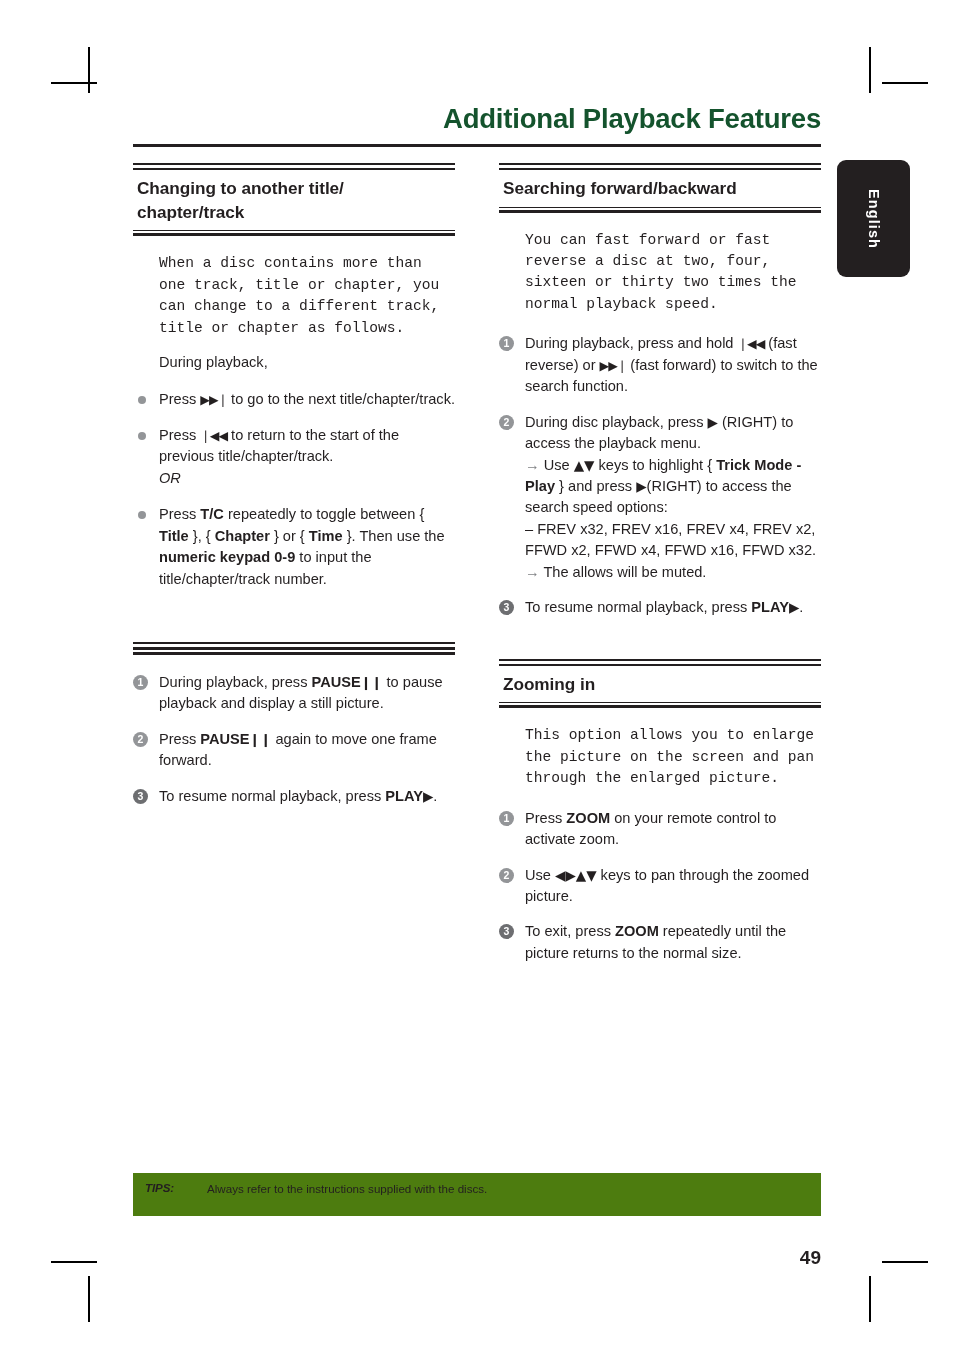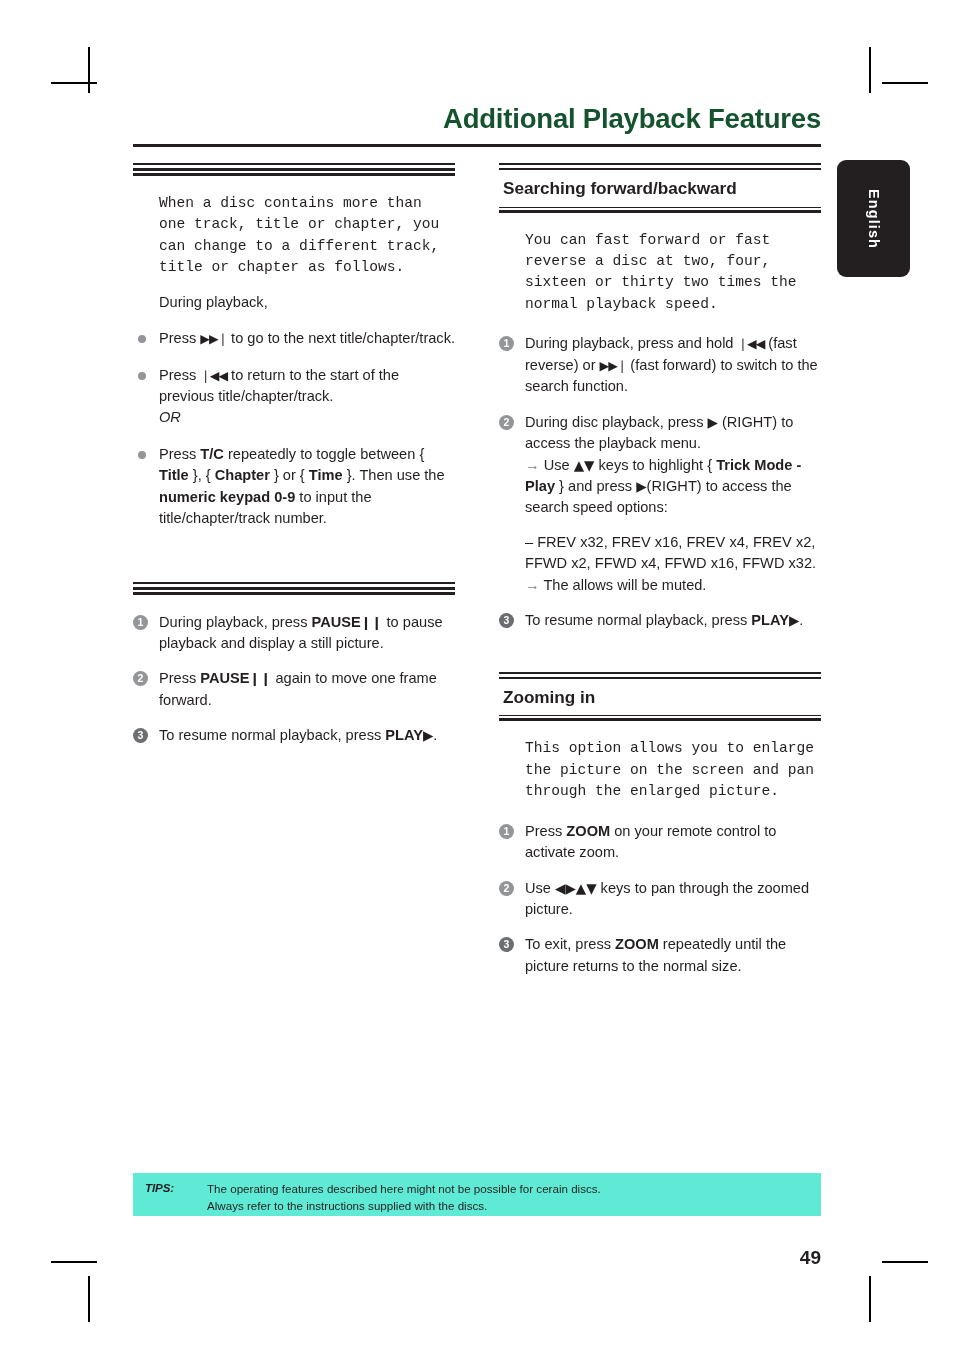--- a/index.html
+++ b/index.html
@@ -131,39 +131,39 @@
     line-height: 15px;
     text-align: center;
   }
   .nl .num.dk { background: #6d6e71; }
 
   .sub {
     padding-left: 0;
     display: block;
   }
   .arw { color: #808285; font-weight: bold; }
-  .dash { letter-spacing: 0; margin-top: 13px; }
+  .dash { letter-spacing: 0; }
 
   b, .b { font-weight: bold; }
   i, .i { font-style: italic; }
 
   
   .g { font-family: "DejaVu Sans", sans-serif; font-size: 12.5px; letter-spacing: -1px; }
   .g2 { font-family: "DejaVu Sans", sans-serif; font-size: 13.5px; }
   .gp { font-family: "DejaVu Sans", sans-serif; font-size: 13px; }
 
   .spacer-lg { height: 52px; }
   .spacer-md { height: 40px; }
 
   
   #tips {
     position: absolute;
     left: 133px; top: 1173px;
     width: 688px; height: 43px;
-    background: #5eead4;
+    background: #4d7c0f;
   }
   #tips .inner { display: flex; padding: 8px 0 0 12px; }
   #tips .lbl {
     font-size: 11.6px; font-weight: bold; font-style: italic;
     width: 62px; flex: none; letter-spacing: -0.1px;
   }
   #tips .txt { font-size: 11.6px; line-height: 1.45; }
 
   #pageno {
     position: absolute;
@@ -194,20 +194,21 @@
 
   <div class="page-title">Additional Playback Features</div>
   <div class="title-rule"></div>
 
   <div class="cols">
 
     <div class="col">
 
       <div class="sec">
         <div class="sec-top"></div>
+        <div class="sec-h">Changing to another title/ chapter/track</div>
         <div class="sec-bot"></div>
       </div>
 
       <div class="para first">When a disc contains more than one track, title or chapter, you can change to a different track, title or chapter as follows.</div>
       <div class="para">During playback,</div>
 
       <div class="bl">
         <span class="dot"></span>
         <span>Press </span><span class="g">▶▶❘</span><span> to go to the next title/chapter/track.</span>
       </div>
@@ -301,19 +302,18 @@
       </div>
 
     </div>
   </div>
 </div>
 
 <div id="tips">
   <div class="inner">
     <div class="lbl">TIPS:</div>
     <div class="txt">
-      <div>The operating features described here might not be possible for cerain discs.</div>
       <div>Always refer to the instructions supplied with the discs.</div>
     </div>
   </div>
 </div>
 
 <div id="pageno">49</div>
 
 </body></html>

